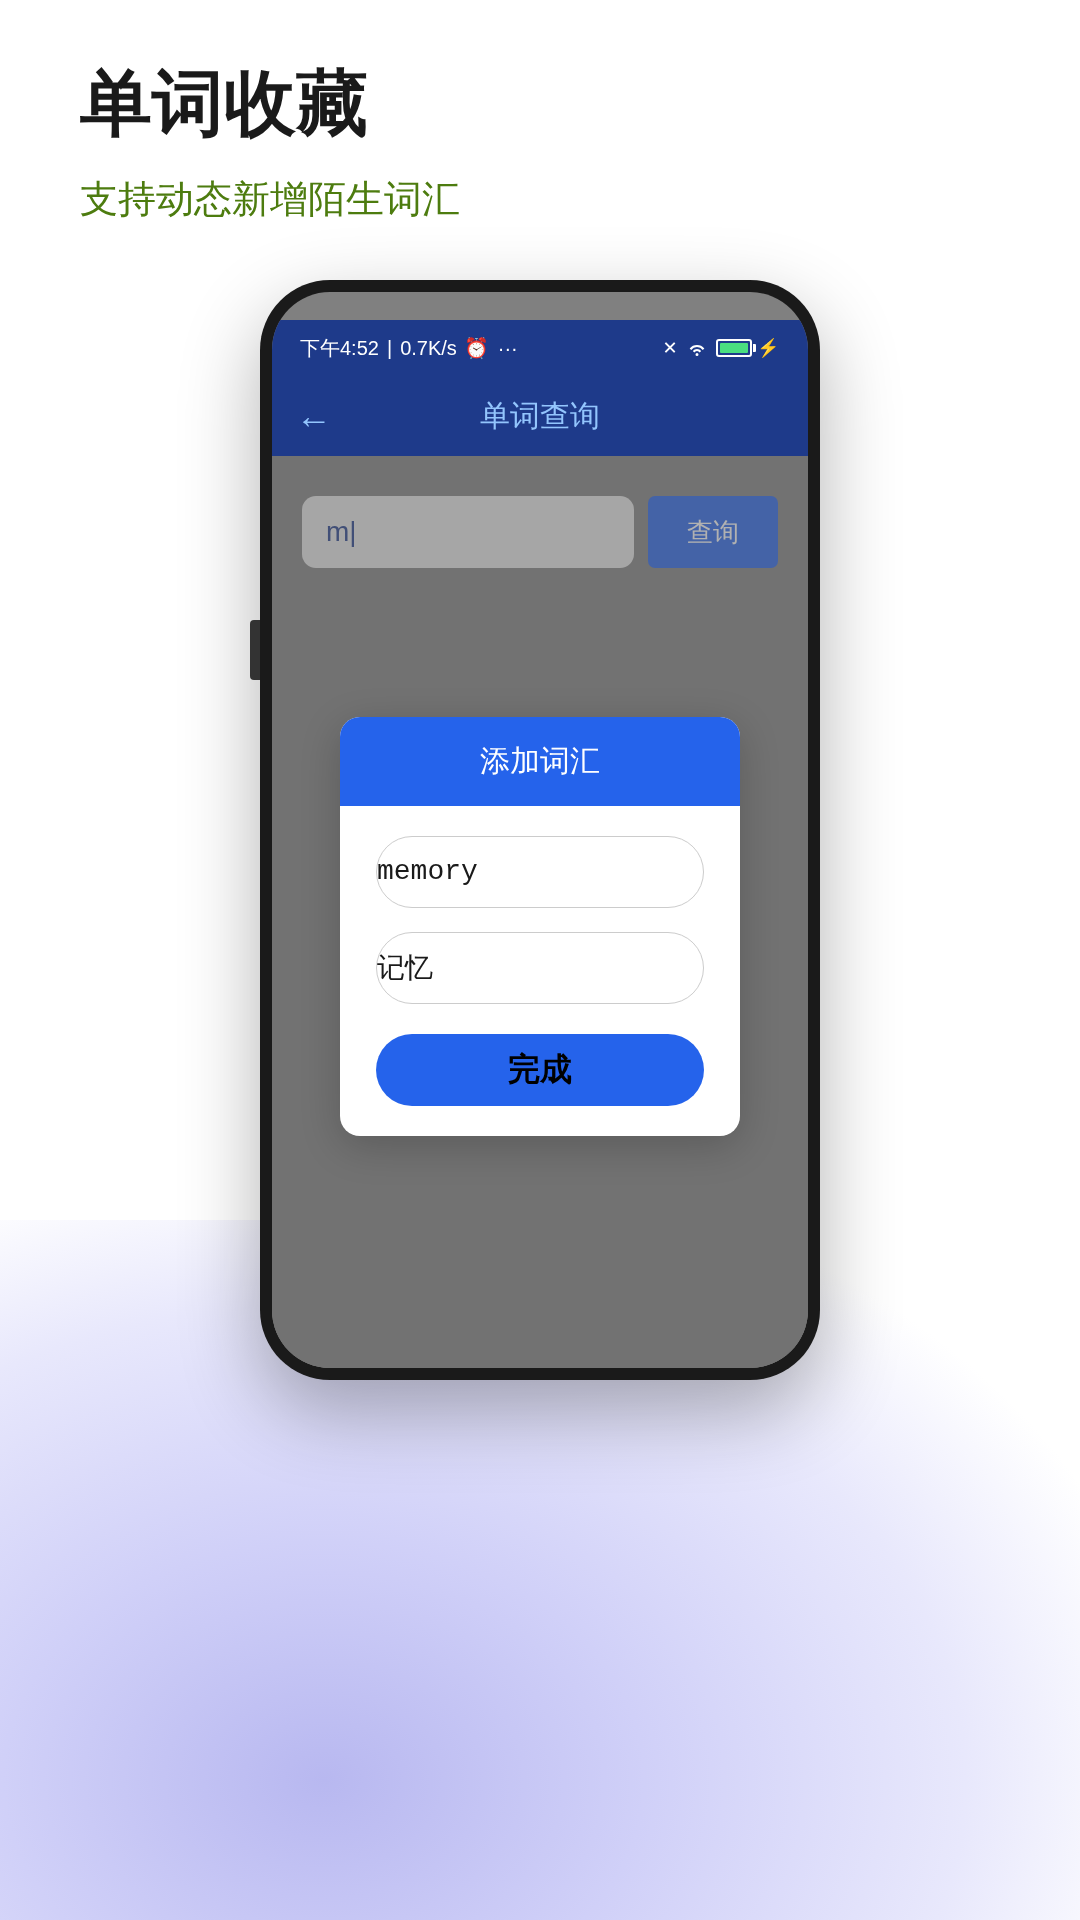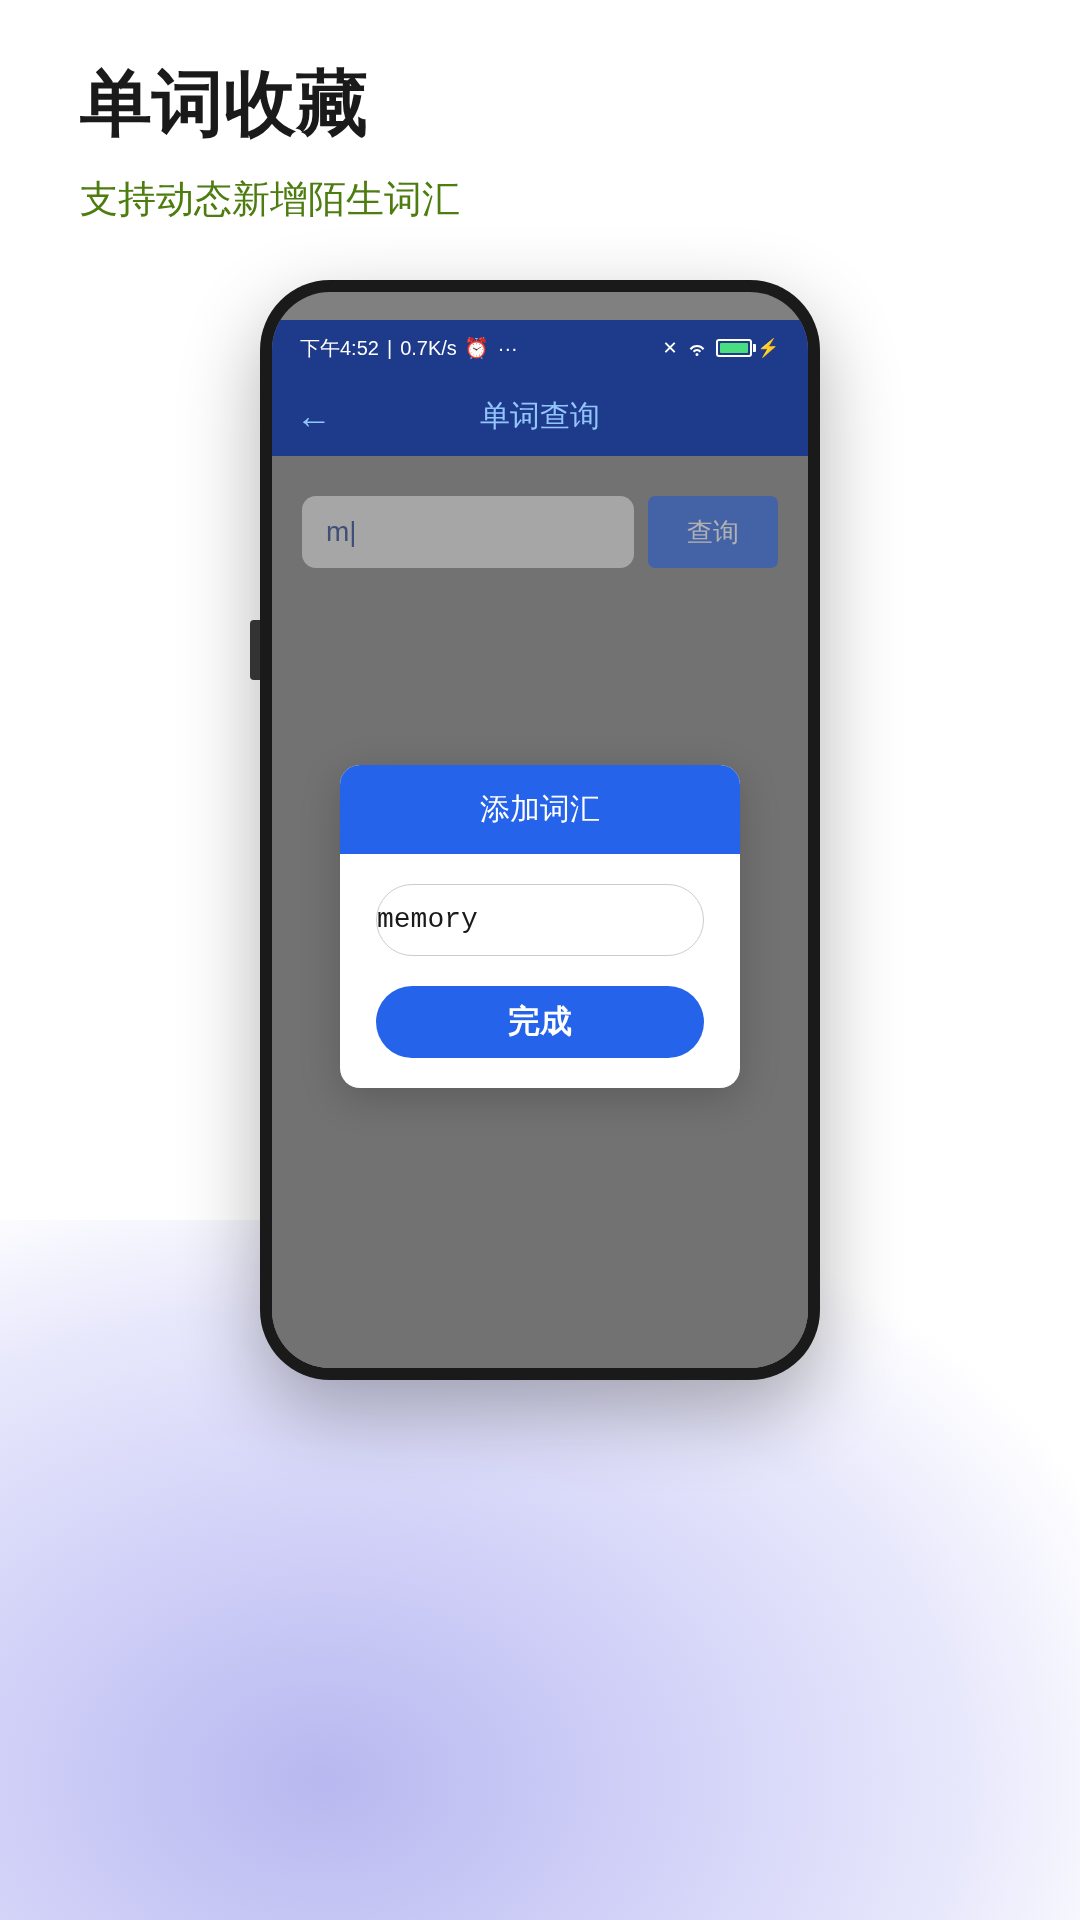--- a/index.html
+++ b/index.html
@@ -240,21 +240,21 @@
       color: #1a1a1a;
     }
 
     .dialog-confirm-btn {
       height: 72px;
       background: #2563eb;
       border-radius: 40px;
       display: flex;
       align-items: center;
       justify-content: center;
-      color: #ffffff;
+      color: #000000;
       font-size: 32px;
       font-weight: 600;
       margin-top: 6px;
     }
 
     
     .volume-btn {
       position: absolute;
       left: -10px;
       top: 340px;
@@ -331,20 +331,23 @@
           <div class="dialog">
 
             <div class="dialog-header">添加词汇</div>
 
             <div class="dialog-body">
 
               <div class="dialog-input">
                 <span>memory</span>
               </div>
 
+              <div class="dialog-input">
+                <span>记忆</span>
+              </div>
 
               <div class="dialog-confirm-btn">完成</div>
 
             </div>
           </div>
         </div>
 
       </div>
     </div>
   </div>

